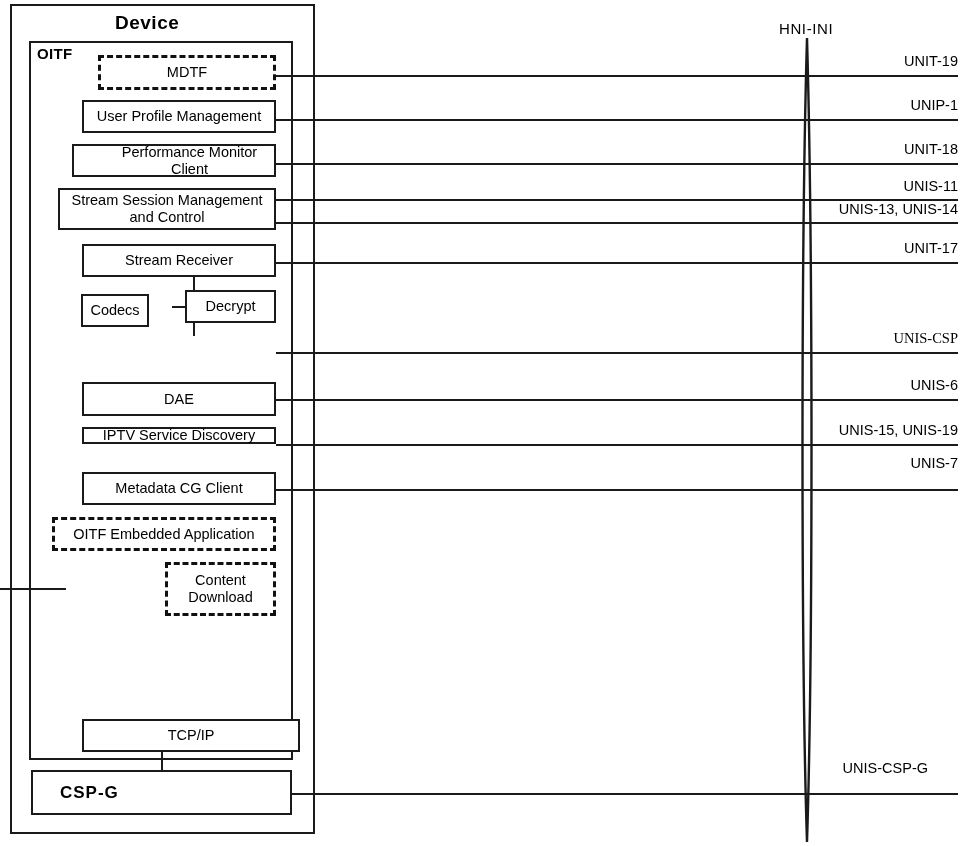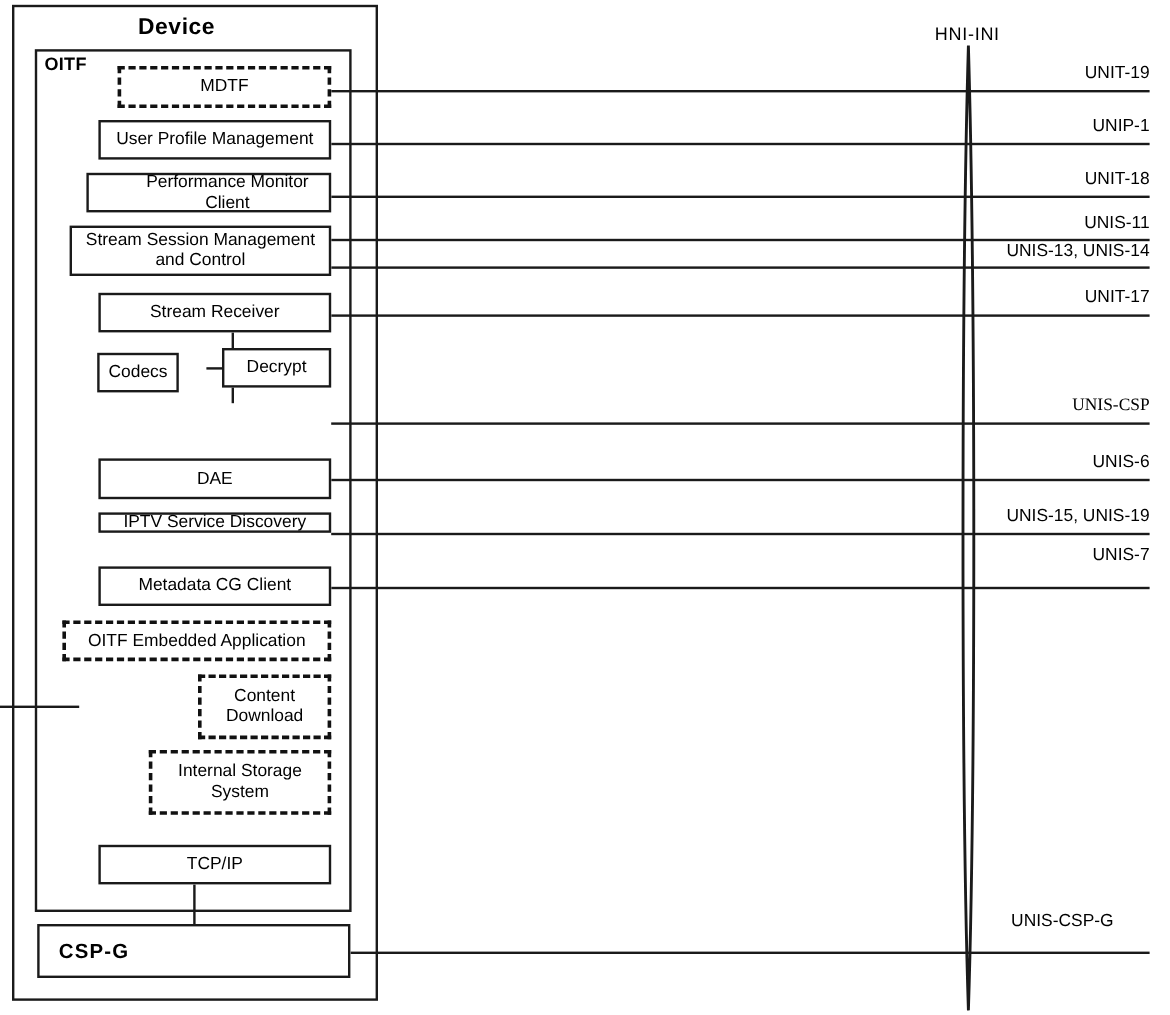--- a/index.html
+++ b/index.html
@@ -51,21 +51,21 @@
     padding: 0 4px;
     z-index: 3;
   }
   .block.dashed {
     border: 3px dashed #111111;
   }
   .block.bold-label {
     font-weight: bold;
     font-size: 17px;
     justify-content: flex-start;
-    padding-left: 16px;
+    padding-left: 27px;
     letter-spacing: 1px;
   }
 
   
   .hline {
     background: #1a1a1a;
     height: 2px;
     z-index: 2;
   }
   .vline {
@@ -154,25 +154,22 @@
 
   <div class="abs block dashed" style="left:52px; top:517px; width:224px; height:34px;">
     <span>OITF Embedded Application</span>
   </div>
 
 
   <div class="abs block dashed" style="left:165px; top:562px; width:111px; height:54px;">
     <span>Content Download</span>
   </div>
 
-  <div class="abs block dashed" style="left:124px; top:625px; width:152px; height:54px;">
-    <span>Internal Storage System</span>
-  </div>
-
-  <div class="abs block" style="left:82px; top:704px; width:194px; height:33px;align-items:center;">
+
+  <div class="abs block" style="left:82px; top:719px; width:218px; height:33px;align-items:center;">
     <span>TCP/IP</span>
   </div>
 
   <div class="abs block bold-label" style="left:31px; top:770px; width:261px; height:45px;">
     <span>CSP-G</span>
   </div>
 
   <div class="abs hni-title" style="left:779px; top:20px;">HNI-INI</div>
   <svg class="abs" id="hni-lens" width="30" height="810" style="left:792px; top:36px;">
     <path d="M15 2 C 21 210, 21 620, 15 806 C 9 620, 9 210, 15 2 Z" fill="none" stroke="#1a1a1a" stroke-width="2.4"></path>

